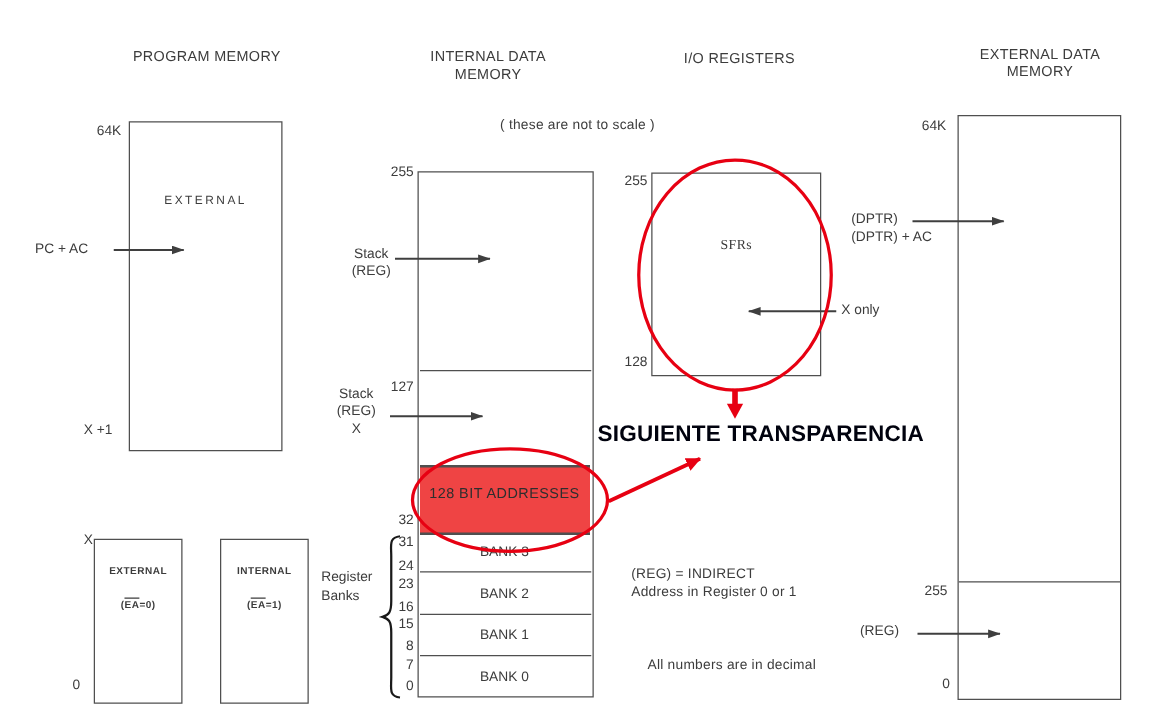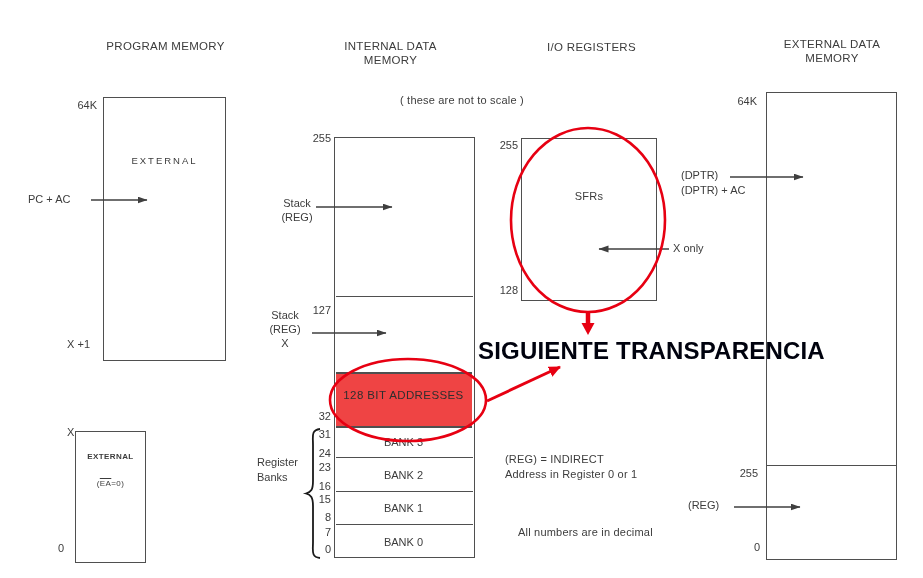--- a/index.html
+++ b/index.html
@@ -10,21 +10,21 @@
          text-align:center; white-space:pre-line; line-height:13.5px; }
   .lbl { position:absolute; font-size:11px; color:#3c3c3c; white-space:pre-line; }
   .num { position:absolute; font-size:11px; color:#3c3c3c; text-align:right; width:34px; }
   .box { position:absolute; border:1.6px solid #4f4f4f; }
   .hline { position:absolute; height:1.3px; background:#4f4f4f; }
   .ctr { text-align:center; }
   .gray-band { position:absolute; left:335.5px; top:372px; width:136px; height:56px;
                background:#ef4444; border-top:2px solid #4f4f4f; border-bottom:2px solid #4f4f4f;
                font-size:11.5px; color:#2e2e2e; text-align:center; padding-top:15px; letter-spacing:.4px; }
   .bank { position:absolute; left:336px; width:135px; text-align:center; font-size:11px; color:#3c3c3c; }
-  .banner { position:absolute; left:478px; top:337px; font-size:24px; font-weight:700;
+  .banner { position:absolute; left:478px; top:337px; font-size:18px; font-weight:700;
             letter-spacing:.2px; color:#00020e; }
   .note { position:absolute; font-size:11px; color:#3c3c3c; white-space:pre-line;
           text-align:left; letter-spacing:.2px; }
   .smallbox-label { font-size:8px; letter-spacing:.4px; color:#3c3c3c; text-align:center; }
   .ovl { text-decoration:overline; }
   svg.layer { position:absolute; left:0; top:0; }
 </style>
 </head>
 <body>
 
@@ -43,21 +43,25 @@
   <div class="num" style="left:63px;top:99px;">64K</div>
   <div class="lbl ctr" style="left:103px;top:155px;width:123px;letter-spacing:2px;font-size:9.5px;">EXTERNAL</div>
   <div class="lbl" style="left:28px;top:193px;text-align:center;">PC + AC</div>
   <div class="num" style="left:56px;top:338px;">X +1</div>
 
   <div class="lbl" style="left:67px;top:426px;">X</div>
   <div class="lbl" style="left:58px;top:542px;">0</div>
 
   <div class="box" style="left:75px;top:431px;width:71px;height:132px;">
     <div class="smallbox-label" style="margin-top:20px;font-weight:700;">EXTERNAL</div>
-    <div class="smallbox-label" style="margin-top:18px;font-weight:400;"><span>(</span><span class="ovl">EA</span><span>=0)</span></div>
+    <div class="smallbox-label" style="margin-top:18px;font-weight:700;"><span>(</span><span class="ovl">EA</span><span>=0)</span></div>
+  </div>
+  <div class="box" style="left:176px;top:431px;width:71px;height:132px;">
+    <div class="smallbox-label" style="margin-top:20px;font-weight:700;">INTERNAL</div>
+    <div class="smallbox-label" style="margin-top:18px;font-weight:700;"><span>(</span><span class="ovl">EA</span><span>=1)</span></div>
   </div>
 
   <div class="box" style="left:334px;top:137px;width:141px;height:421px;"></div>
   <div class="num" style="left:297px;top:132px;">255</div>
   <div class="lbl ctr" style="left:271px;top:196px;width:52px;line-height:14px;">Stack
 (REG)</div>
   <div class="hline" style="left:336px;top:296px;width:137px;"></div>
   <div class="num" style="left:297px;top:304px;">127</div>
   <div class="lbl ctr" style="left:259px;top:308px;width:52px;line-height:14px;">Stack
 (REG)
@@ -83,21 +87,21 @@
   <div class="bank" style="top:469px;">BANK 2</div>
   <div class="bank" style="top:502px;">BANK 1</div>
   <div class="bank" style="top:536px;">BANK 0</div>
 
   <div class="lbl" style="left:257px;top:455px;line-height:15px;">Register
 Banks</div>
 
   <div class="box" style="left:521px;top:138px;width:136px;height:163px;"></div>
   <div class="num" style="left:484px;top:139px;">255</div>
   <div class="num" style="left:484px;top:284px;">128</div>
-  <div class="lbl ctr" style="left:559px;top:190px;width:60px;letter-spacing:.3px;">SFRs</div>
+  <div class="lbl ctr" style="left:559px;top:190px;width:60px;letter-spacing:.3px;font-family:Liberation Serif, serif;">SFRs</div>
   <div class="lbl" style="left:673px;top:242px;">X only</div>
 
   <div class="banner">SIGUIENTE TRANSPARENCIA</div>
 
   <div class="box" style="left:766px;top:92px;width:131px;height:468px;"></div>
   <div class="num" style="left:723px;top:95px;">64K</div>
   <div class="lbl" style="left:681px;top:168px;line-height:15px;">(DPTR)
 (DPTR) + AC</div>
   <div class="hline" style="left:767px;top:465px;width:129px;"></div>
   <div class="num" style="left:724px;top:467px;">255</div>

